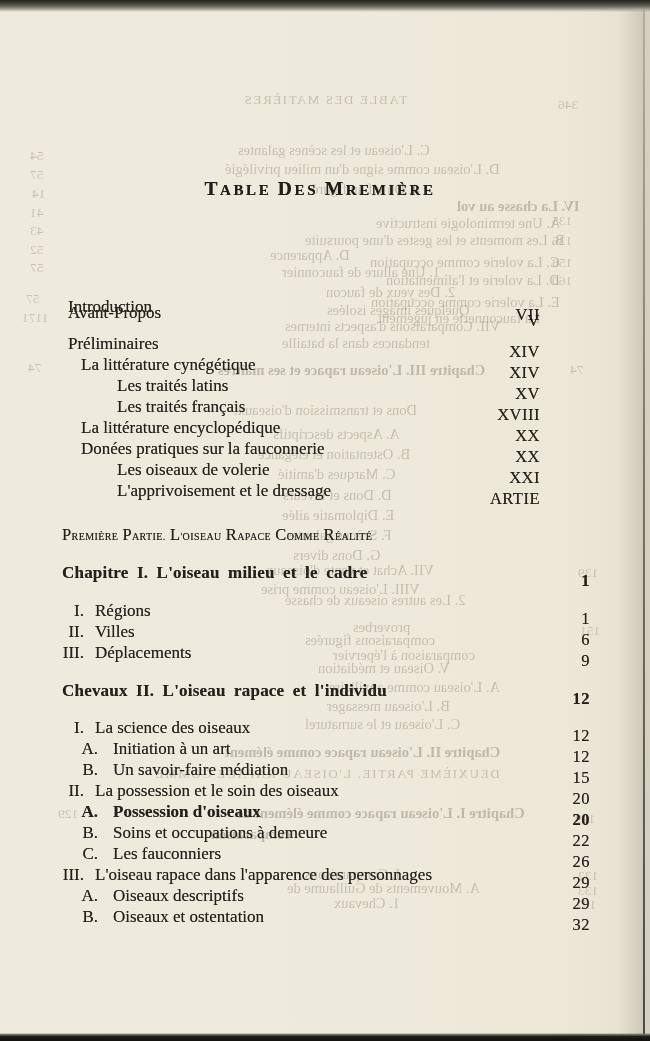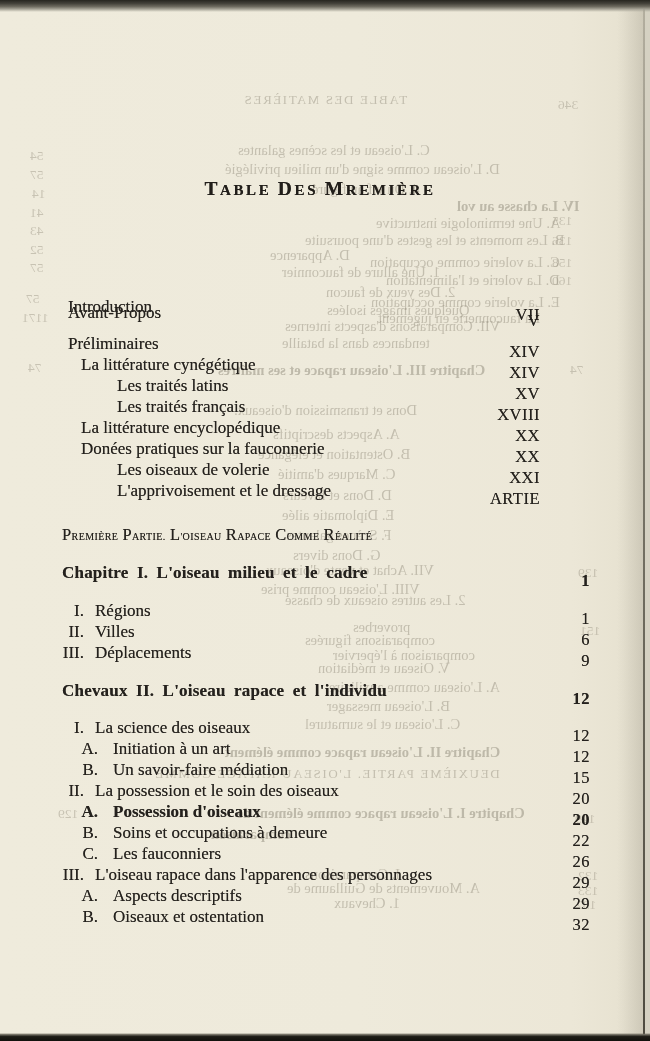--- a/index.html
+++ b/index.html
@@ -145,21 +145,21 @@
       <div class="row main" style="top: 642px;"><span class="itemnum roman">III.</span><span class="itemtext">Déplacements</span><span class="pagenum">9</span></div>
       <div class="row main chapter-heading" style="top: 680px;"><span>Chevaux II. L'oiseau rapace et l'individu</span><span class="pagenum">12</span></div>
       <div class="row main" style="top: 717px;"><span class="itemnum roman">I.</span><span class="itemtext">La science des oiseaux</span><span class="pagenum">12</span></div>
       <div class="row main" style="top: 738px;"><span class="itemnum letter">A.</span><span class="itemtext">Initiation à un art</span><span class="pagenum">12</span></div>
       <div class="row main" style="top: 759px;"><span class="itemnum letter">B.</span><span class="itemtext">Un savoir-faire médiation</span><span class="pagenum">15</span></div>
       <div class="row main" style="top: 780px;"><span class="itemnum roman">II.</span><span class="itemtext">La possession et le soin des oiseaux</span><span class="pagenum">20</span></div>
       <div class="row main" style="top: 801px; font-weight: bold;"><span class="itemnum letter">A.</span><span class="itemtext">Possession d'oiseaux</span><span class="pagenum">20</span></div>
       <div class="row main" style="top: 822px;"><span class="itemnum letter">B.</span><span class="itemtext">Soins et occupations à demeure</span><span class="pagenum">22</span></div>
       <div class="row main" style="top: 843px;"><span class="itemnum letter">C.</span><span class="itemtext">Les fauconniers</span><span class="pagenum">26</span></div>
       <div class="row main" style="top: 864px;"><span class="itemnum roman">III.</span><span class="itemtext">L'oiseau rapace dans l'apparence des personnages</span><span class="pagenum">29</span></div>
-      <div class="row main" style="top: 885px;"><span class="itemnum letter">A.</span><span class="itemtext">Aspects descriptifs</span><span class="pagenum">29</span></div>
+      <div class="row main" style="top: 885px;"><span class="itemnum letter">A.</span><span class="itemtext">Oiseaux descriptifs</span><span class="pagenum">29</span></div>
       <div class="row main" style="top: 906px;"><span class="itemnum letter">B.</span><span class="itemtext">Oiseaux et ostentation</span><span class="pagenum">32</span></div>
     </div>
 
   <div class="edge-right-shadow"></div>
   <div class="edge-right-line"></div>
   <div class="edge-right-paper"></div>
   <div class="edge-top"></div>
   <div class="edge-bottom"></div>
 </div>
 

